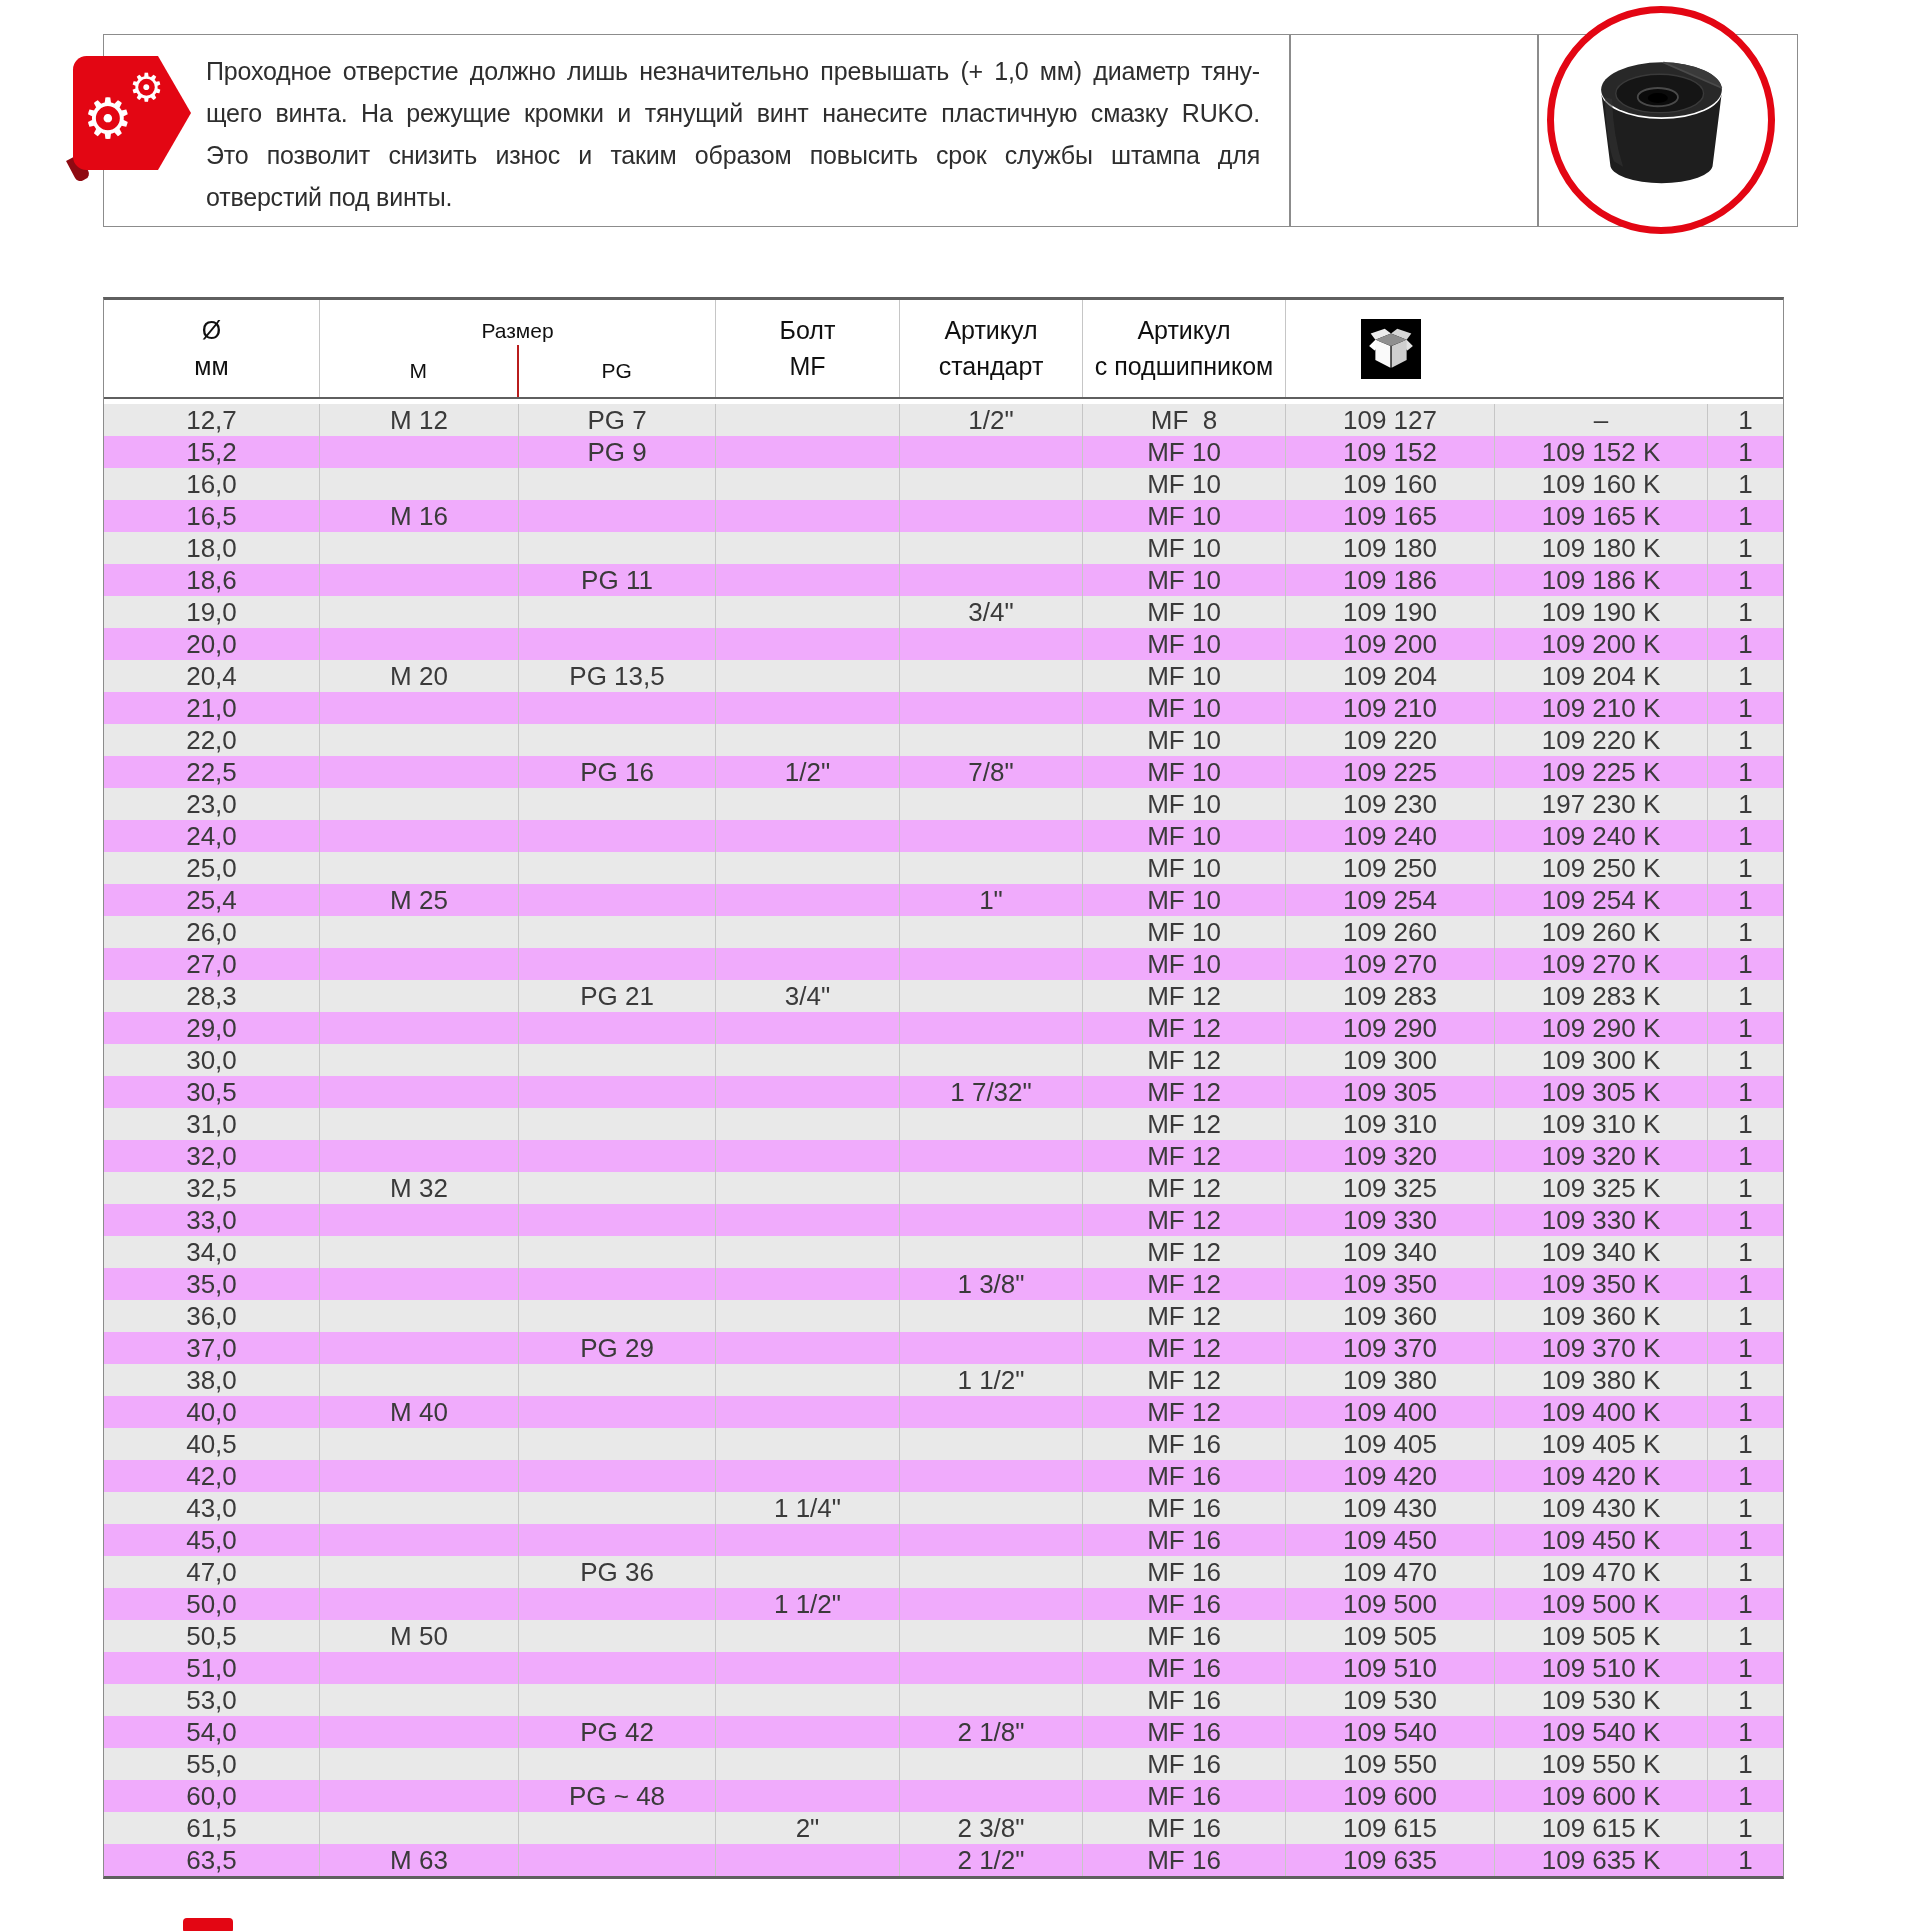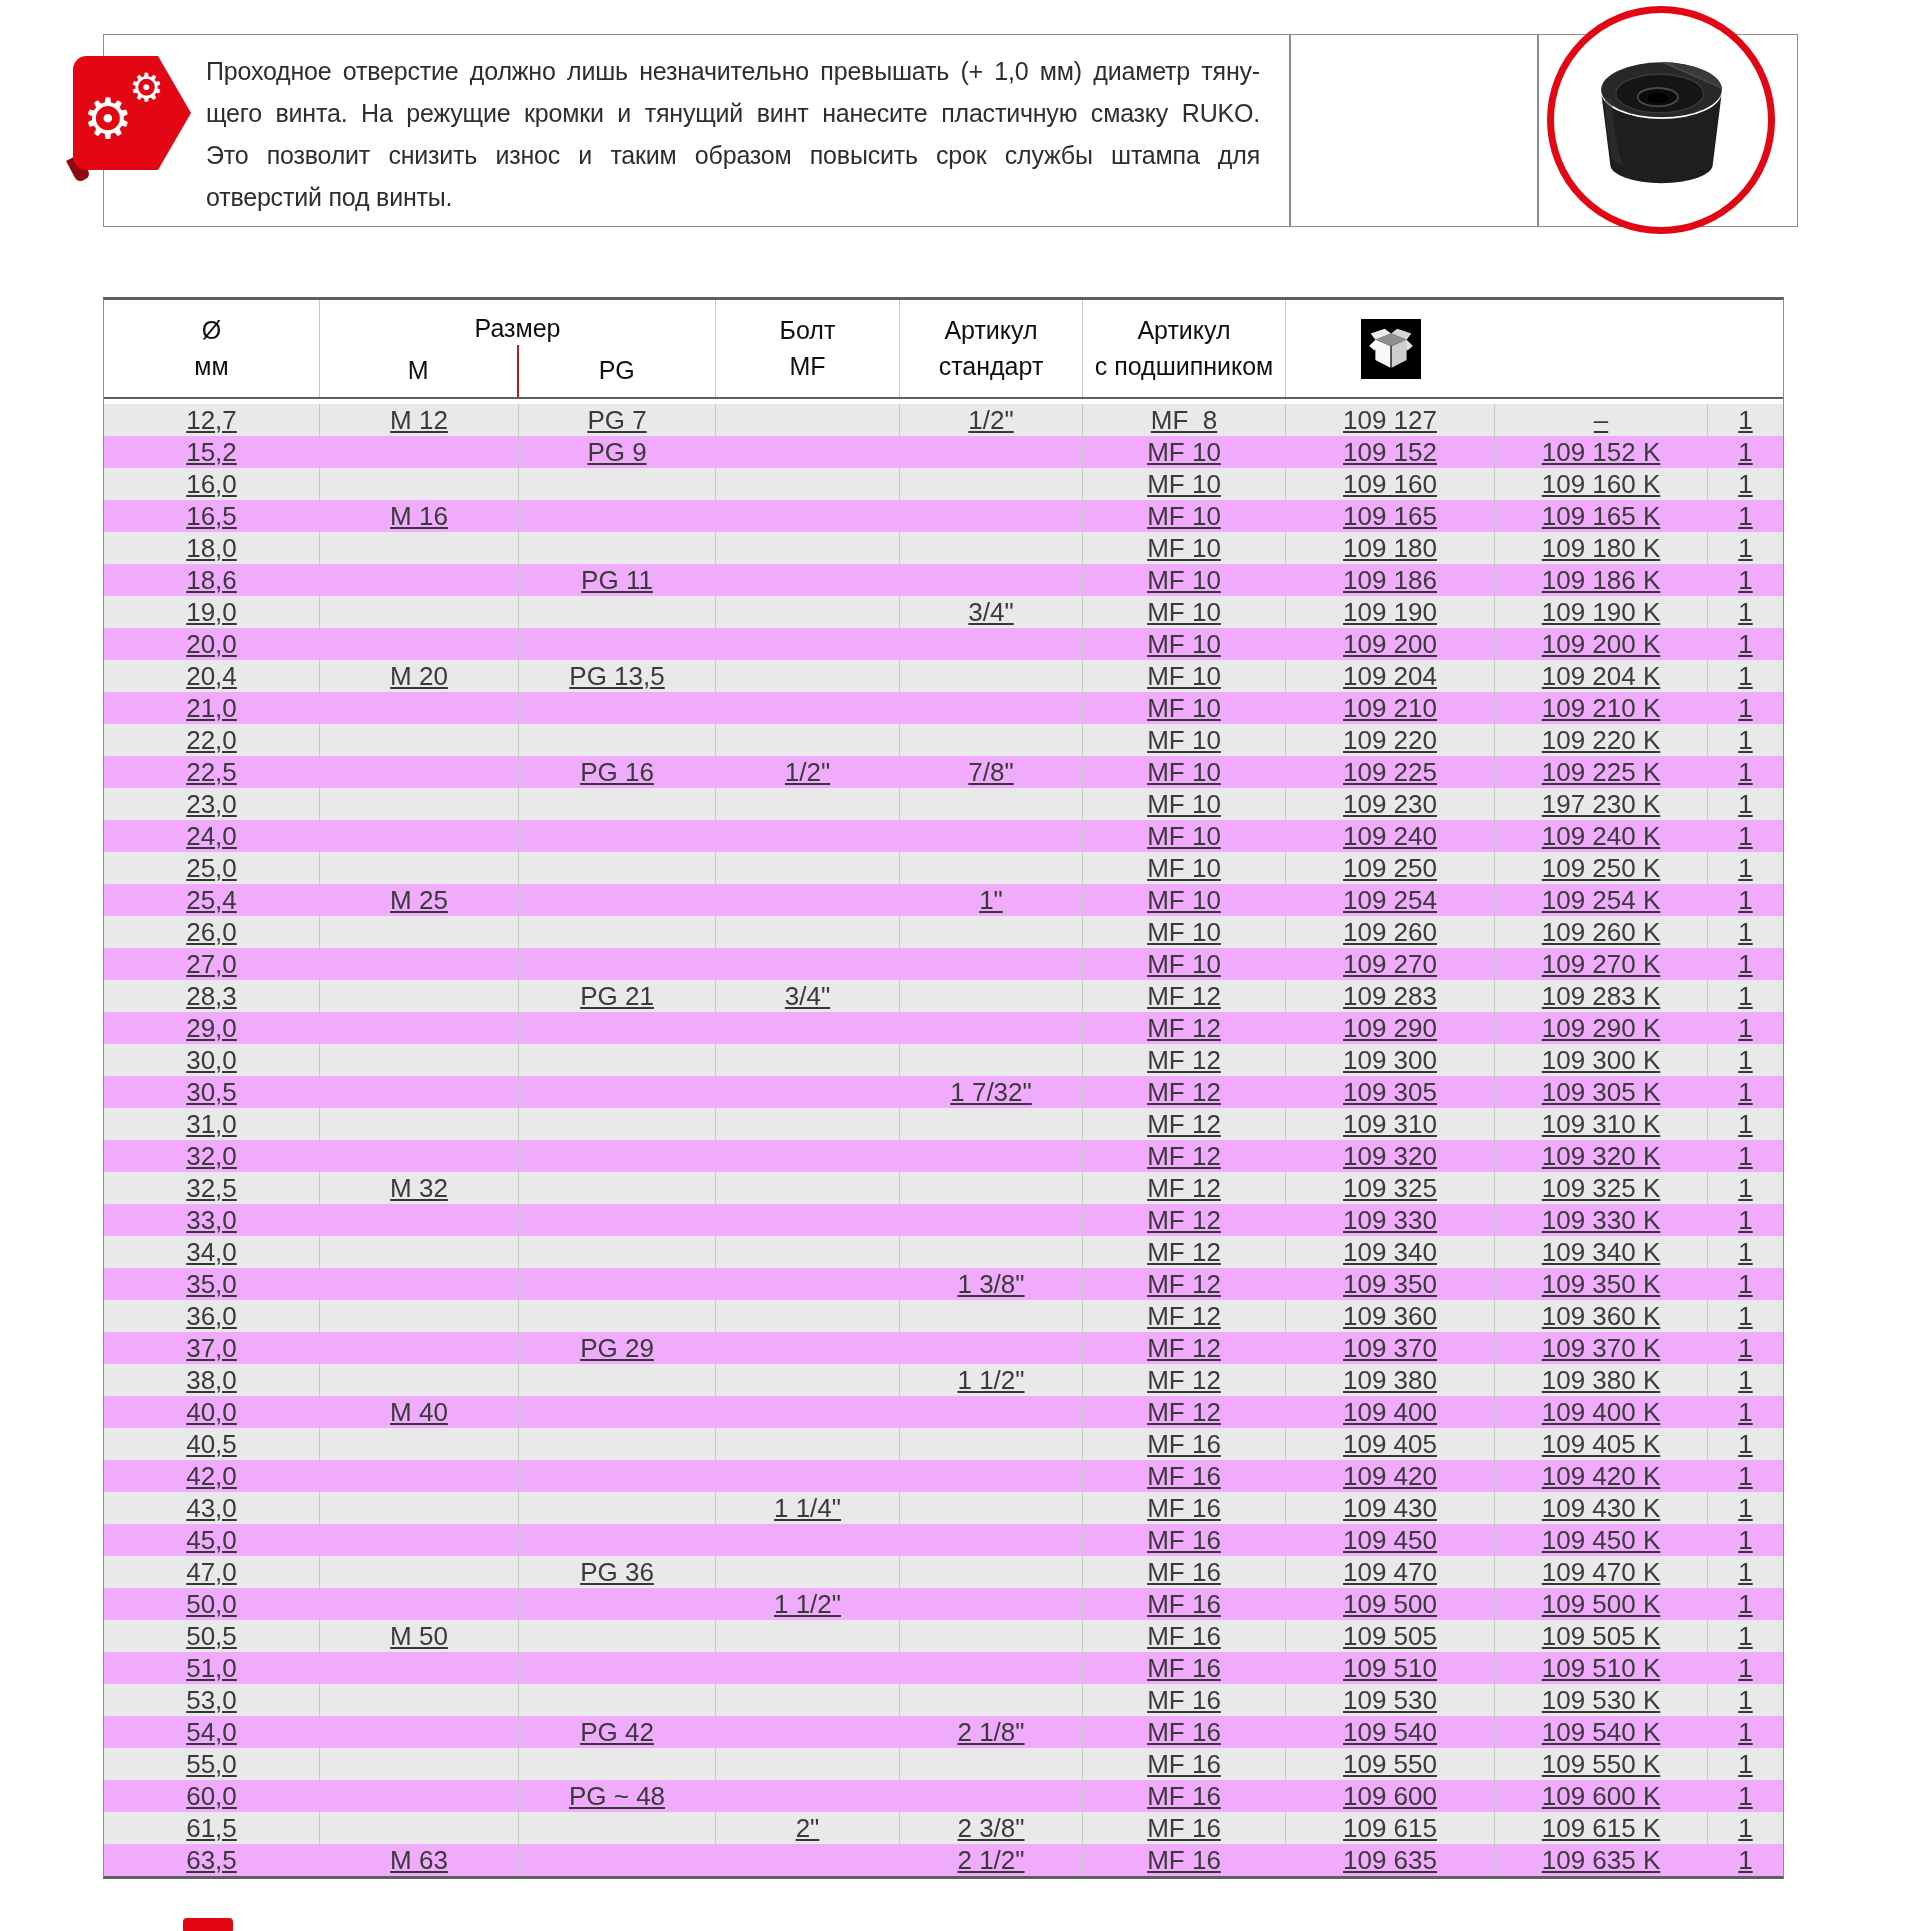--- a/index.html
+++ b/index.html
@@ -55,32 +55,31 @@
     display:grid;grid-template-columns:216px 199px 197px 184px 183px 203px 209px 213px 1fr;
     height:97px;border-bottom:2.9px solid #5f5f5f;background:#fff;
   }
   .hcell{
     border-right:1px solid #c6c6c6;display:flex;flex-direction:column;
     justify-content:center;align-items:center;gap:8.7px;
     font-size:25px;color:#101010;text-align:center;line-height:1.1;
   }
   .hcell:last-child{border-right:none;}
   .hcell .bold{font-weight:normal;text-align:right;}
-  .hgroup{border-right:1px solid #c6c6c6;display:flex;flex-direction:column;font-size:25px;color:#101010;}
+  .hgroup{border-right:1px solid #c6c6c6;display:flex;flex-direction:column;font-size:21px;color:#101010;}
   .hgroup .gtop{height:45%;display:flex;align-items:flex-end;justify-content:center;padding-bottom:1.9px;}
   .hgroup .gbottom{height:55%;display:flex;}
   .hgroup .gbottom .sub{flex:1;display:flex;align-items:center;justify-content:center;}
   .hgroup .gbottom .sub.pg{border-left:2px solid #b91c1c;}
   .pkg-icon{width:60px;height:60px;background:#000;display:flex;align-items:center;justify-content:center;}
   .tspacer{height:4.8px;background:#fff;}
   .tbody{}
   .trow{
     display:grid;grid-template-columns:216px 199px 197px 184px 183px 203px 209px 213px 1fr;
     height:32px;
-    text-decoration:underline;
   }
   .trow.odd{background:#e9e9e9;}
   .trow.even{background:#f0abfc;}
   .tcell{
     border-right:1px solid #c6c6c6;text-align:center;font-size:26px;color:#3a3a3a;
     line-height:32px;white-space:pre;overflow:hidden;
   }
   .tcell:last-child{border-right:none;}
   
   .footer-mark{

